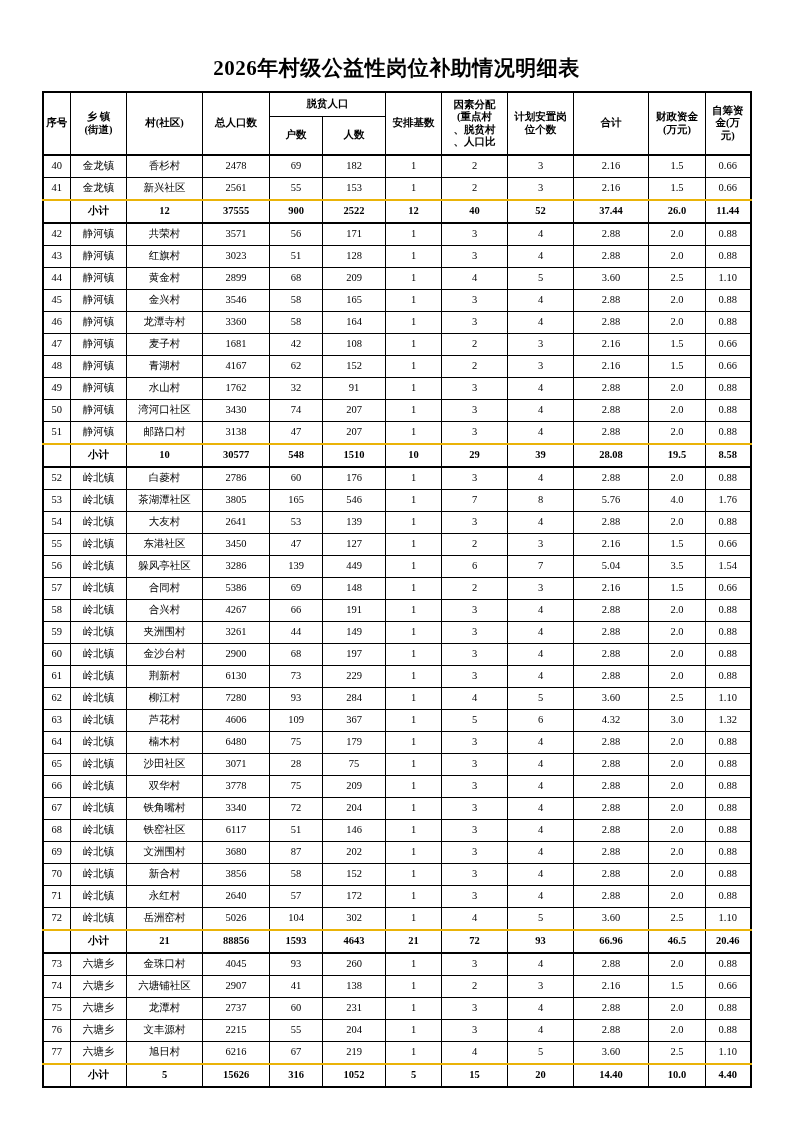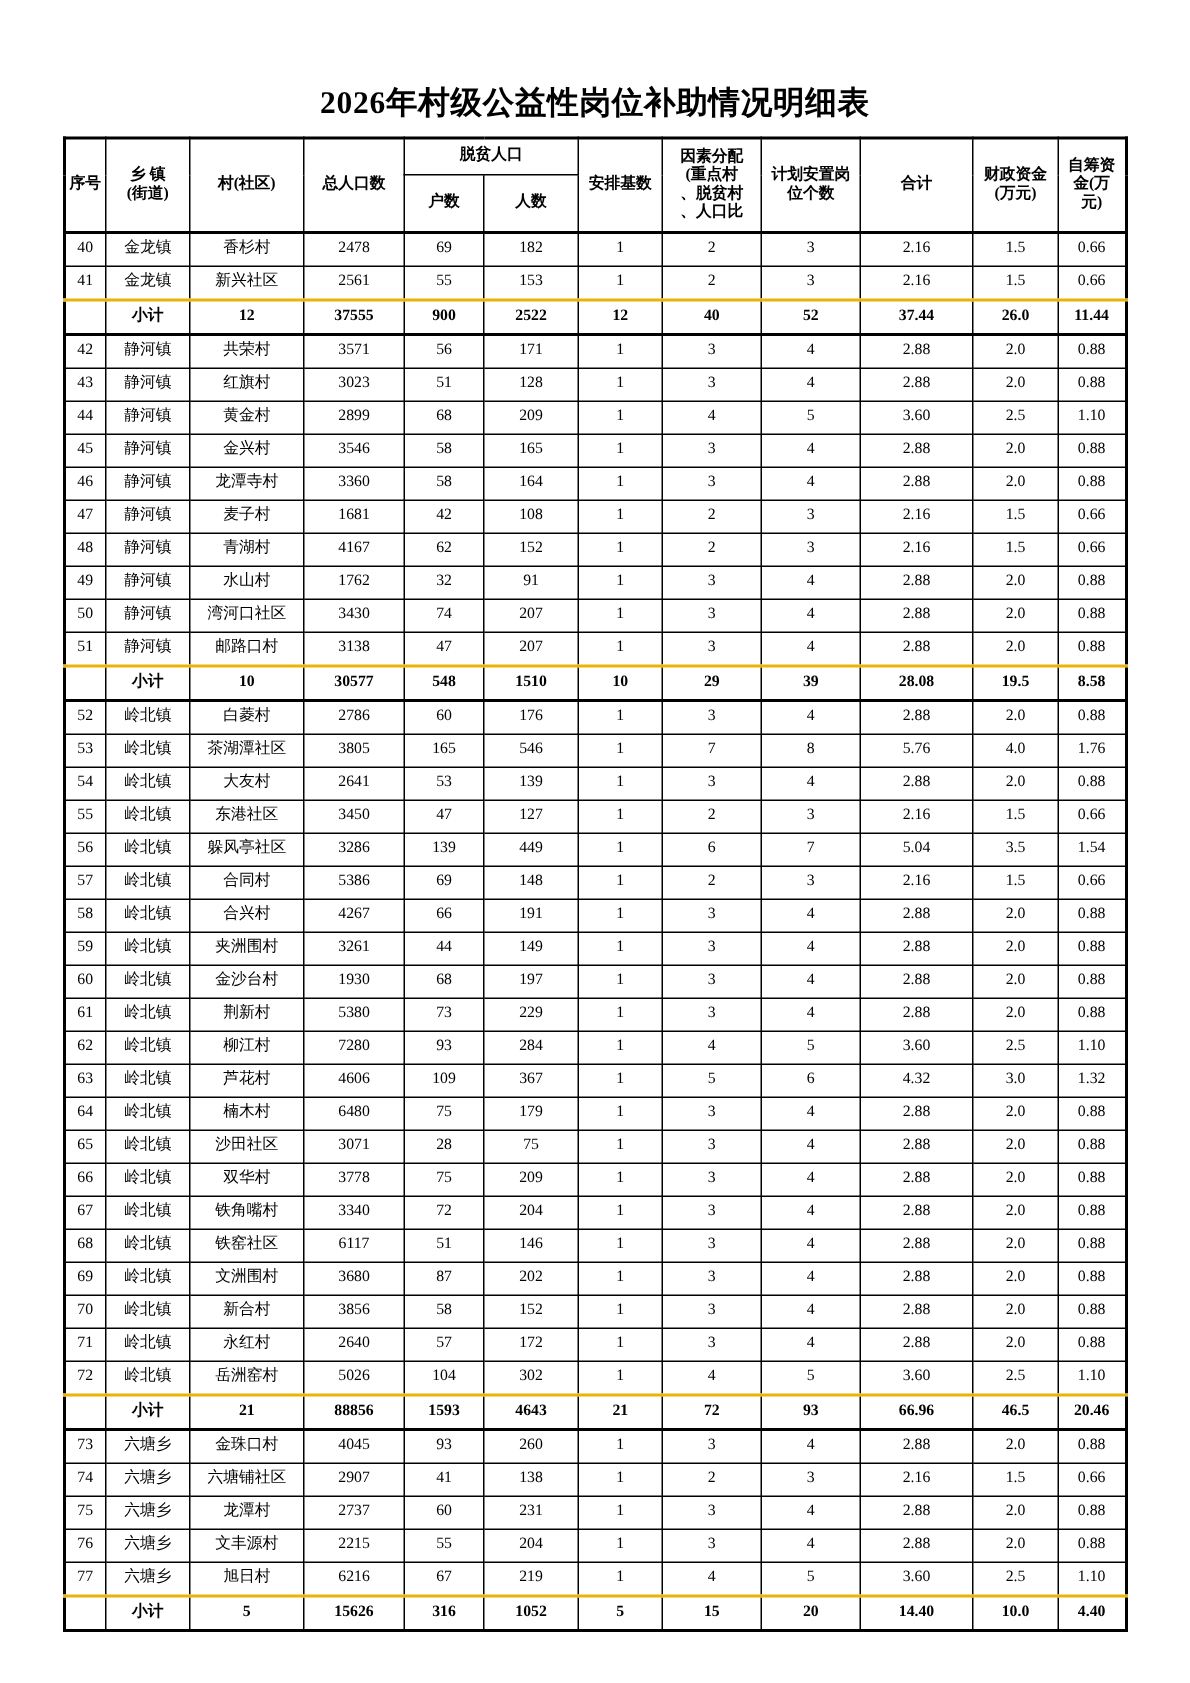--- a/index.html
+++ b/index.html
@@ -415,35 +415,35 @@
           <td>3</td>
           <td>4</td>
           <td>2.88</td>
           <td>2.0</td>
           <td>0.88</td>
         </tr>
         <tr>
           <td>60</td>
           <td>岭北镇</td>
           <td>金沙台村</td>
-          <td>1930</td>
+          <td>2900</td>
           <td>68</td>
           <td>197</td>
           <td>1</td>
           <td>3</td>
           <td>4</td>
           <td>2.88</td>
           <td>2.0</td>
           <td>0.88</td>
         </tr>
         <tr>
           <td>61</td>
           <td>岭北镇</td>
           <td>荆新村</td>
-          <td>5380</td>
+          <td>6130</td>
           <td>73</td>
           <td>229</td>
           <td>1</td>
           <td>3</td>
           <td>4</td>
           <td>2.88</td>
           <td>2.0</td>
           <td>0.88</td>
         </tr>
         <tr>

